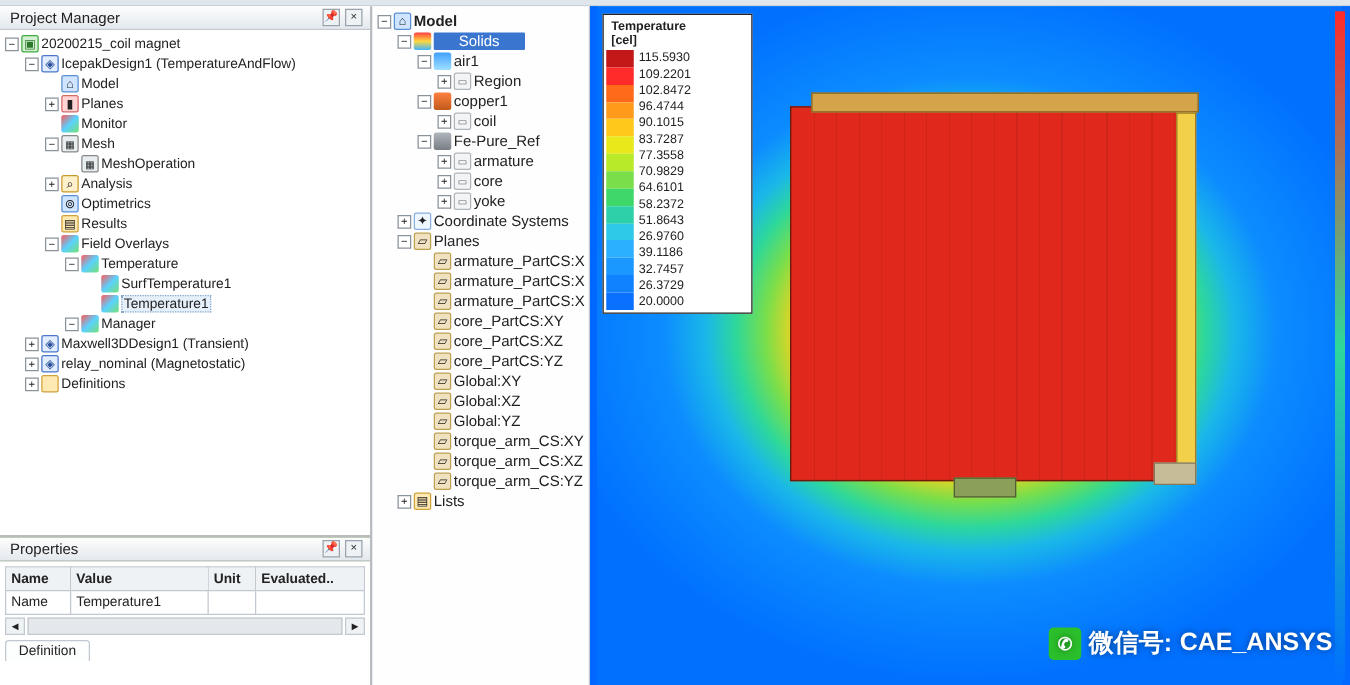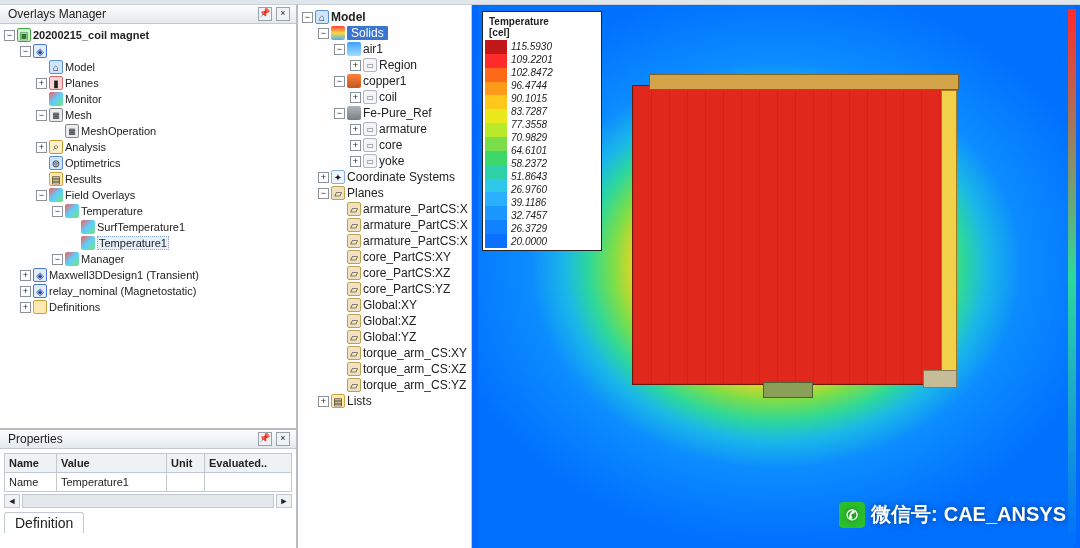--- a/index.html
+++ b/index.html
@@ -18,38 +18,38 @@
   .ico { width:14px; height:14px; border-radius:2px; display:inline-flex; align-items:center; justify-content:center; font-size:10px; flex:0 0 14px; }
   .ico.project { background:#d4f0d4; border:1px solid #3faa3f; color:#2d7a2d;}
   .ico.design { background:#e2ecff; border:1px solid #4a77cc; color:#2a4f99;}
   .ico.folder { background:#ffe9b3; border:1px solid #cfa23a; }
   .ico.color { background:linear-gradient(135deg,#ff5a5a,#5ad1ff,#76e076);}
   .ico.mesh { background:#e8eef0; border:1px solid #888; font-size:8px;}
   .ico.ana { background:#fff0cc; border:1px solid #c89a2a; }
   .ico.blue { background:#cfe5ff; border:1px solid #5a8fd4;}
   .ico.red { background:#ffd4d4; border:1px solid #d46a6a;}
   .ind0{padding-left:2px}.ind1{padding-left:18px}.ind2{padding-left:34px}.ind3{padding-left:50px}.ind4{padding-left:66px}
-  .bold{font-weight:700}
+  .bold{font-weight:400}
   .sel-pm{background:#e6f0fa; border:1px dotted #8aa8c8; padding:0 1px;}
 
   .props-panel { height:120px; border-top:2px solid #b8bcc0; display:flex; flex-direction:column; background:#4d7c0f;}
   .props-grid { flex:1; padding:4px; background:#fff; overflow:hidden;}
   table.prop { border-collapse:collapse; width:100%; table-layout:fixed;border-radius:15px;}
   table.prop th, table.prop td { border:1px solid #c2c8cf; padding:3px 4px; font-size:11px; text-align:left; background:#fff;}
   table.prop th { background:#eef2f5; font-weight:600; position:relative;}
   .scroll-row { display:flex; align-items:center; gap:2px; margin-top:2px;}
   .scroll-row .track{ flex:1; height:14px; background:#e4e8ec; border:1px solid #c2c8cf;}
   .scroll-row .btn { width:16px; height:14px; background:#eef2f5; border:1px solid #c2c8cf; text-align:center; font-size:9px; line-height:12px; cursor:pointer;}
   .tab { margin-top:4px; display:flex; }
-  .tab .t { padding:2px 10px; font-size:14px; background:#fdfefe; border:1px solid #c2c8cf; border-bottom:none; border-radius:3px 3px 0 0;}
+  .tab .t { padding:2px 10px; font-size:11px; background:#fdfefe; border:1px solid #c2c8cf; border-bottom:none; border-radius:3px 3px 0 0;}
 
   .mid-col { width:174px; background:#fefefe; border-right:1px solid #c6cacd; overflow:auto; padding:4px 2px;}
   .mid-col .node{font-size:12px;}
   .model-title{font-size:12px;font-weight:600;}
-  .sel-model { background:#3a76d0; color:#fff; padding:0 4px; border-radius:1px;}
+  .sel-model { background:#3a76d0; color:#fff; padding:0 20px; border-radius:1px;}
   .ico.solids{background:linear-gradient(#ff4040,#ffd840,#40b4ff);}
   .ico.air{background:linear-gradient(#40a0ff,#a0e0ff);}
   .ico.copper{background:linear-gradient(#ff8040,#c05a1a);}
   .ico.metal{background:linear-gradient(#b0b6bc,#787e84);}
   .ico.part{background:#f2f4f6;border:1px solid #b0b6bc;font-size:8px;color:#666;}
   .ico.plane{background:#f0e2c0;border:1px solid #bda050;}
   .ico.coord{background:#eef6ff;border:1px solid #88aee0;}
 
   .viewport { flex:1; position:relative; background:#0077ff; overflow:hidden;}
   .viewport::before{ content:""; position:absolute; inset:0;
@@ -67,49 +67,50 @@
   .block .top{position:absolute;left:16px;right:-18px;top:-12px;height:16px;background:#d3a44a;border:1px solid #806020;}
   .block .rbar{position:absolute;right:-16px;top:4px;bottom:4px;width:16px;background:#f2d04a;border:1px solid #a07a20;}
   .block .foot{position:absolute;left:130px;bottom:-14px;width:50px;height:16px;background:#8aa058;border:1px solid #506030;}
   .block .rfoot{position:absolute;right:-16px;bottom:-4px;width:34px;height:18px;background:#c6bc98;border:1px solid #847a58;}
 
   .legend { position:absolute; left:10px; top:6px; width:120px; background:#fff; border:1px solid #222; padding:2px 2px 2px 2px; font-size:10px;}
   .legend .title{font-weight:600; text-align:left; padding:2px 2px 2px 4px;}
   .legend .rows{display:flex;}
   .legend .bars{display:flex;flex-direction:column;width:22px;}
   .legend .bar{flex:1;}
-  .legend .vals{display:flex;flex-direction:column;flex:1;font-family:Consolas,monospace;font-size:10px;line-height:13px;padding-left:4px;font-style:italic;}
+  .legend .vals{display:flex;flex-direction:column;flex:1;font-family:Consolas,monospace;font-size:10px;line-height:13px;padding-left:4px;}
   .watermark{position:absolute;right:14px;bottom:20px;font-size:20px;color:#fff;font-weight:600;text-shadow:0 0 6px rgba(0,0,0,.5);display:flex;align-items:center;gap:6px;}
   .wm-ico{width:26px;height:26px;border-radius:4px;background:#2bbf2b;display:flex;align-items:center;justify-content:center;color:#fff;font-size:14px;}
 </style>
 </head>
 <body>
 
 <div class="app">
   <div class="menu-strip"></div>
   <div class="main">
 
     <div class="left-col">
       <div class="panel-head">
-        <span>Overlays Manager</span>
+        <span>Project Manager</span>
         <span class="ctrls">
           <span class="ctrl-btn">📌</span>
           <span class="ctrl-btn">×</span>
         </span>
       </div>
 
       <div class="pm-tree">
         <div class="node ind0">
             <span class="twist">−</span>
             <span class="ico project">▣</span>
             <span class="bold">20200215_coil magnet</span>
           </div>
         <div class="node ind1">
             <span class="twist">−</span>
             <span class="ico design">◈</span>
+            <span class="bold">IcepakDesign1 (TemperatureAndFlow)</span>
           </div>
         <div class="node ind2">
             <span class="twist blank"></span>
             <span class="ico blue">⌂</span>
             <span>Model</span>
           </div>
         <div class="node ind2">
             <span class="twist">+</span>
             <span class="ico red">▮</span>
             <span>Planes</span>

